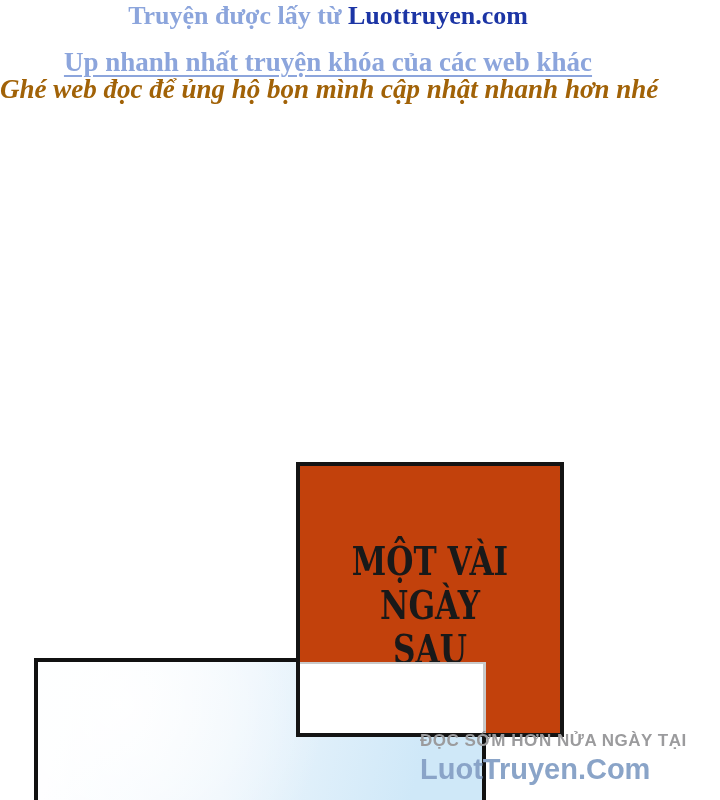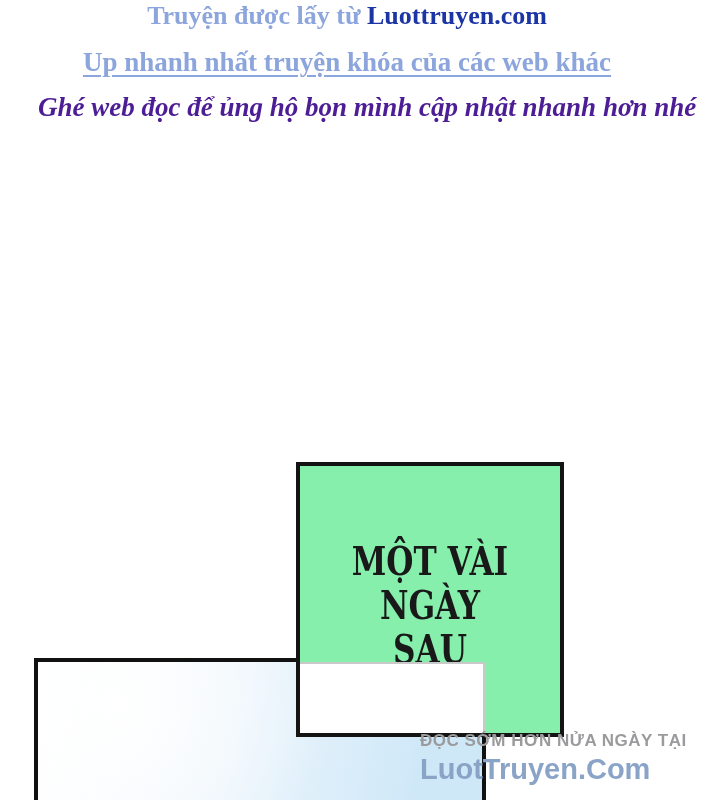--- a/index.html
+++ b/index.html
@@ -14,21 +14,20 @@
   }
 
   
   .credit-header {
     position: absolute;
     top: 0;
     left: 0;
     width: 656px;
     text-align: center;
     line-height: 1.0;
-    padding-left: 38px;
   }
   .credit-line1 {
     margin-top: 3px;
     font-family: "Liberation Serif", "DejaVu Serif", serif;
     font-weight: bold;
     font-size: 26px;
     color: #8ca5dc;
     white-space: nowrap;
   }
   .credit-line1 .site-strong {
@@ -40,26 +39,26 @@
     font-weight: bold;
     font-size: 27px;
     color: #8ca5dc;
     text-decoration: underline;
     text-decoration-thickness: 2px;
     text-underline-offset: 4px;
     white-space: nowrap;
     text-align: center;
   }
   .credit-line3 {
-    margin-top: 18px;
+    margin-top: 0;
     font-family: cursive;
     font-style: italic;
     font-weight: bold;
     font-size: 27px;
-    color: #4c1d95;
+    color: #a16207;
     white-space: nowrap;
   }
 
   
   .sky-panel {
     position: absolute;
     left: 34px;
     top: 658px;
     width: 452px;
     height: 150px;          
@@ -70,21 +69,21 @@
     z-index: 1;
   }
 
   
   .caption-box {
     position: absolute;
     left: 296px;
     top: 462px;
     width: 268px;
     height: 275px;
-    background: #86efac;
+    background: #c2410c;
     border: 4px solid #141414;
     z-index: 2;
     display: flex;
     align-items: center;
     justify-content: center;
   }
   .caption-text {
     font-family: "DejaVu Serif", "Liberation Serif", serif;
     font-weight: bold;
     font-size: 40px;

